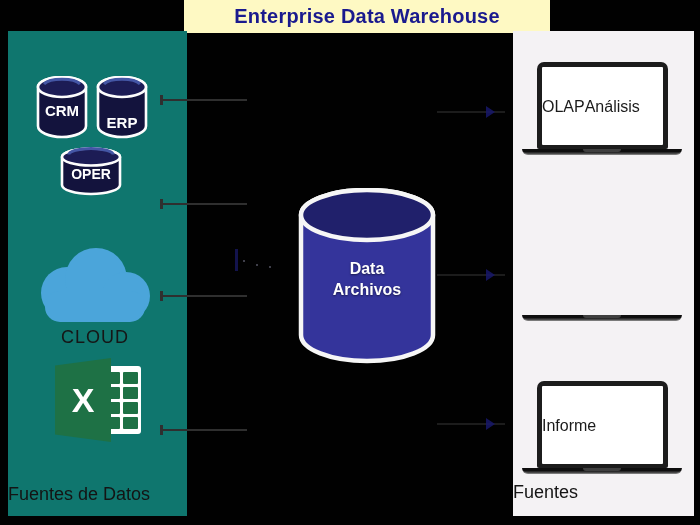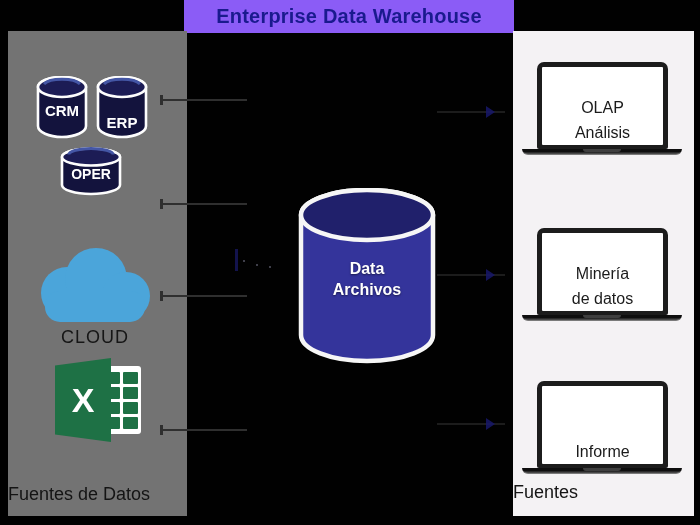--- a/index.html
+++ b/index.html
@@ -5,26 +5,26 @@
   html,body{margin:0;padding:0;background:#000;}
   #canvas{
     position:relative;width:700px;height:525px;overflow:hidden;
     background:#010101;
     font-family:"Liberation Sans",sans-serif;
     -webkit-font-smoothing:antialiased;
   }
   .abs{position:absolute;}
 
   
-  .title-band{left:184px;top:0;width:330px;height:33px;background:#8b5cf6;
+  .title-band{left:184px;top:0;width:366px;height:33px;background:#fef9c3;
     display:flex;align-items:center;justify-content:center;}
   .title-text{font-size:20px;font-weight:bold;color:#1a1a8e;letter-spacing:0.2px;white-space:nowrap;}
 
   
-  .panel{top:31px;height:485px;background:#737373;}
+  .panel{top:31px;height:485px;background:#0f766e;}
   .panel-left{left:8px;width:179px;}
   .panel-right{left:513px;width:181px;background:#f4f2f4;}
   .caption{left:0;width:100%;font-size:18px;color:#141414;}
 
   
   .db{pointer-events:none;}
   .db svg{display:block;}
   .db-label{position:absolute;left:0;width:100%;text-align:center;color:#fff;
     font-weight:bold;font-size:15px;}
 
@@ -44,21 +44,21 @@
   .files-label{font-size:15px;color:#161616;text-align:center;}
 
   
   .wh-label{left:0;top:70px;width:100%;text-align:center;color:#ffffff;
     font-size:16px;font-weight:600;line-height:21px;text-shadow:0 1px 2px rgba(0,0,0,.5);}
 
   
   .laptop-frame{width:131px;height:87px;background:#1c1c1c;border-radius:7px 7px 2px 2px;
     box-sizing:border-box;padding:5px 5px 4px 5px;}
   .laptop-screen{width:100%;height:100%;background:#ffffff;border-radius:1px;
-    display:flex;flex-direction:column;align-items:center;justify-content:flex-end;}
+    display:flex;flex-direction:row;align-items:center;justify-content:flex-start;}
   .screen-line{font-size:16px;color:#1b1b1b;line-height:25px;white-space:nowrap;}
   .laptop-base{width:160px;height:6px;background:linear-gradient(180deg,#0e0e0e 50%,#555 100%);
     border-radius:0 0 10px 10px;border-bottom:1px solid #7a7a7a;box-sizing:border-box;}
   .base-notch{position:absolute;left:61px;top:0;width:38px;height:3px;background:#3f3f3f;
     border-radius:0 0 4px 4px;}
 
   
   .conn-line{height:2px;background:#2f2f2f;}
   .conn-tick{width:3px;height:10px;background:#2f2f2f;}
   .conn-dark{height:2px;background:#1c1c1c;}
@@ -180,28 +180,20 @@
         <div class="laptop-screen">
           <div class="screen-line">OLAP</div>
           <div class="screen-line">Análisis</div>
         </div>
       </div>
     </div>
     <div class="abs laptop-base" style="left:9px;top:118px">
       <div class="base-notch"></div>
     </div>
 
-    <div class="abs" style="left:24px;top:197px">
-      <div class="laptop-frame">
-        <div class="laptop-screen">
-          <div class="screen-line">Minería</div>
-          <div class="screen-line">de datos</div>
-        </div>
-      </div>
-    </div>
     <div class="abs laptop-base" style="left:9px;top:284px">
       <div class="base-notch"></div>
     </div>
 
     <div class="abs" style="left:24px;top:350px">
       <div class="laptop-frame">
         <div class="laptop-screen">
           <div class="screen-line">Informe</div>
         </div>
       </div>

